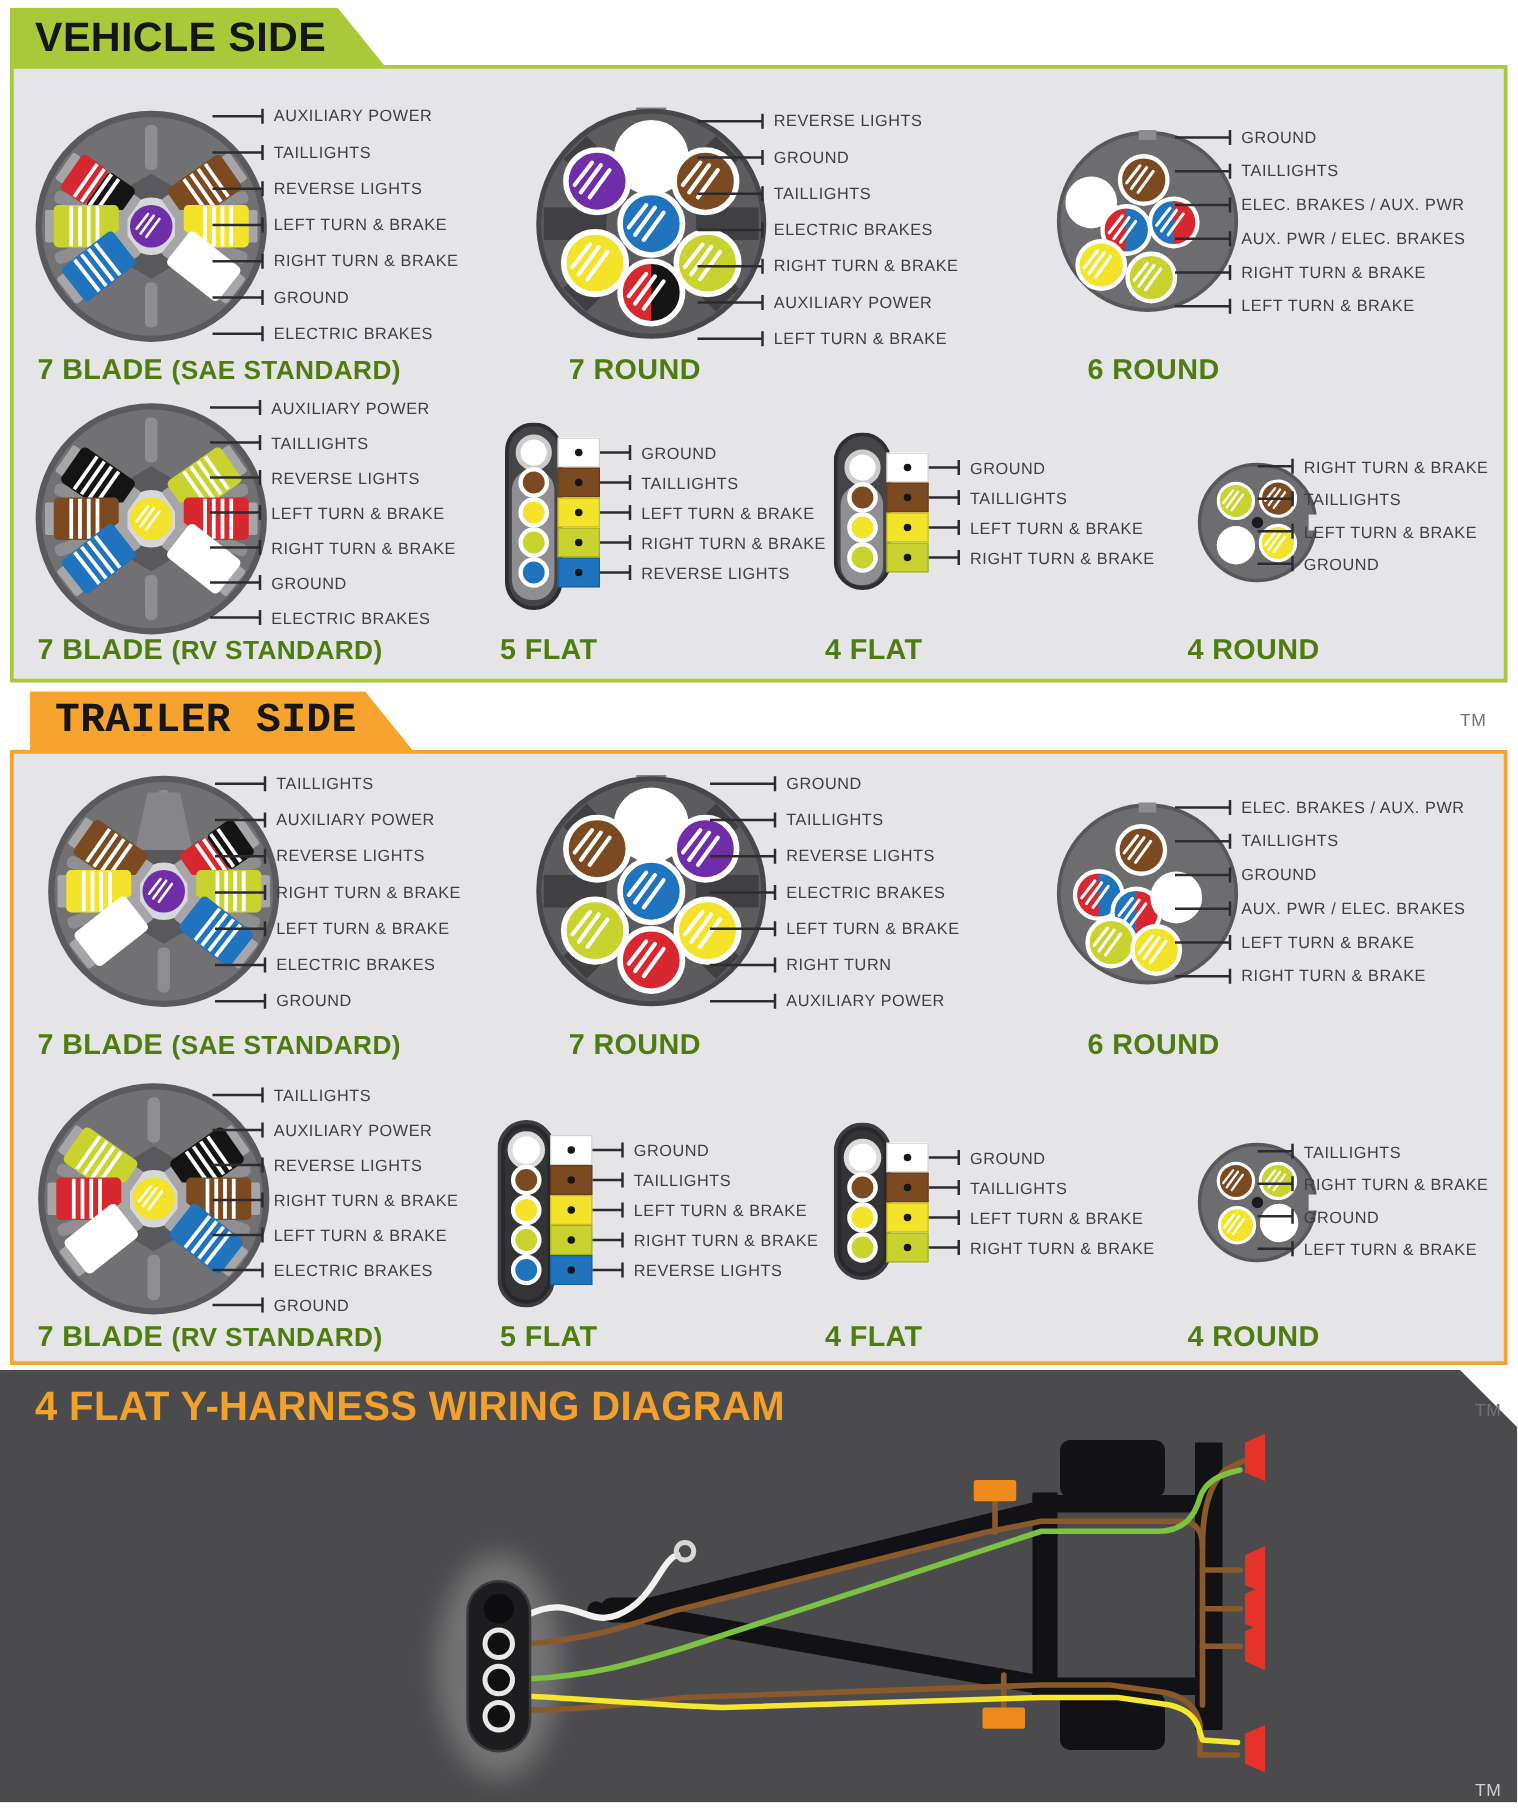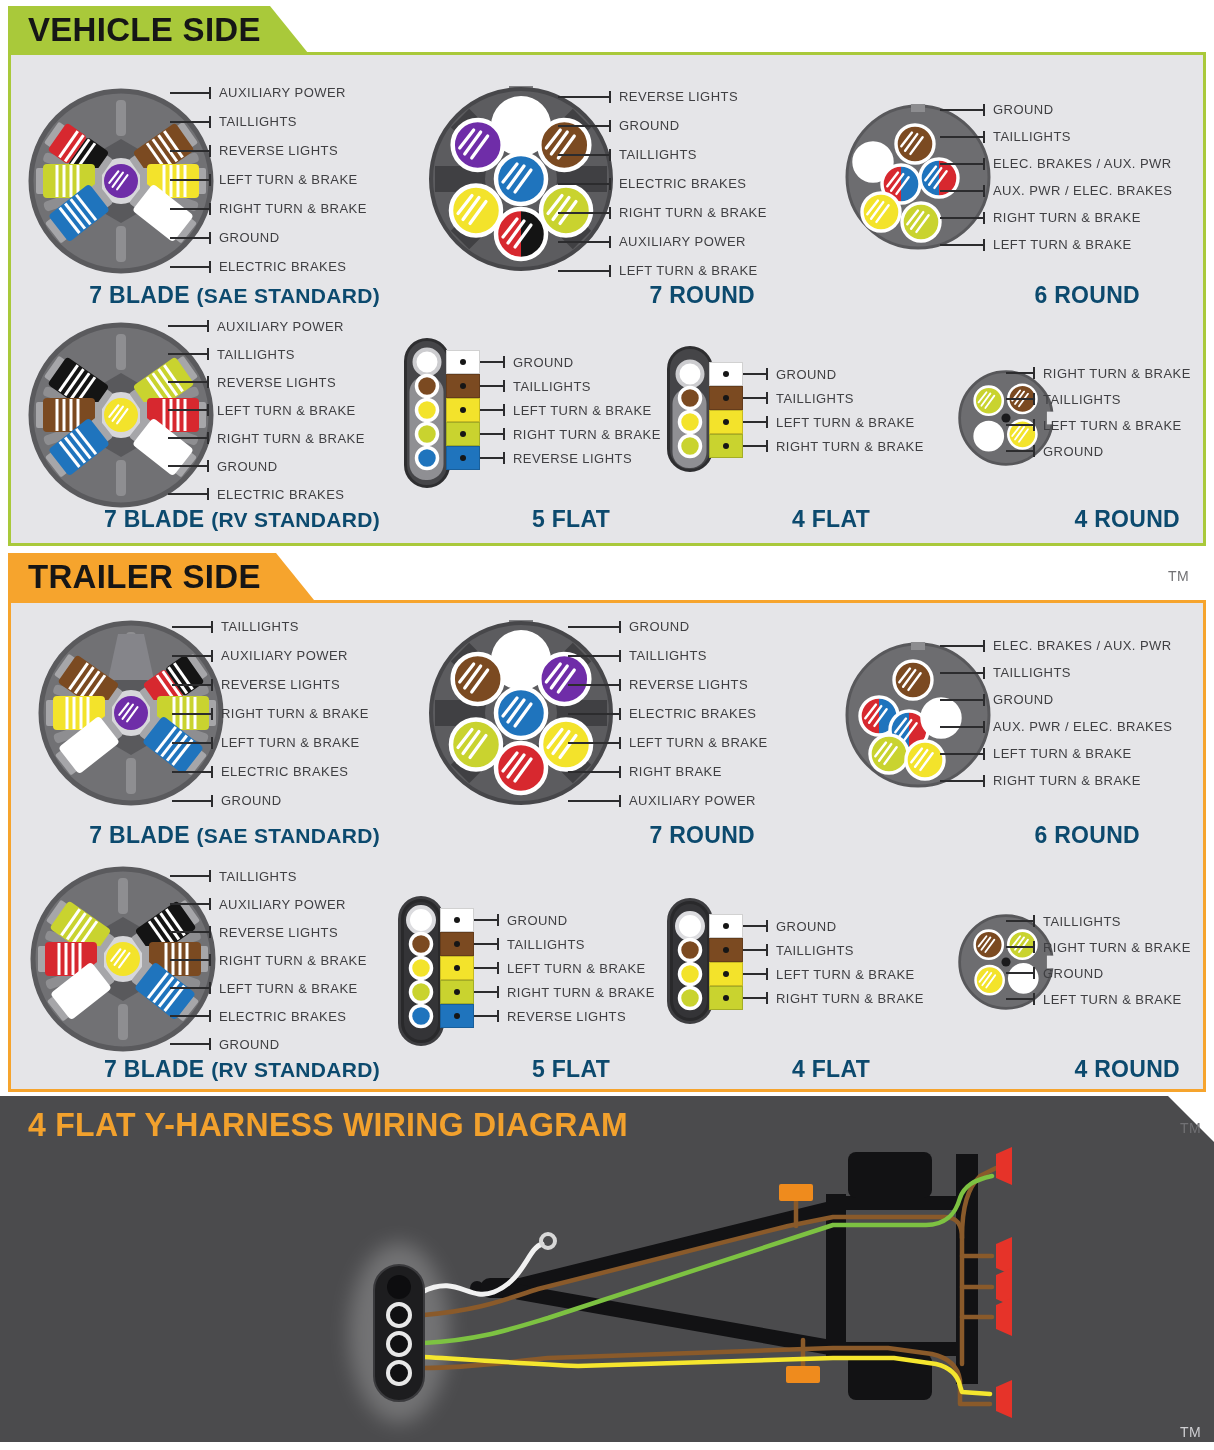--- a/index.html
+++ b/index.html
@@ -14,21 +14,21 @@
   .svgabs{position:absolute;}
   .labels{position:absolute;}
   .lrow{display:flex;align-items:center;}
   .leader{height:2px;background:#2c2c2e;position:relative;flex:none;margin-right:9px;}
   .leader::after{content:"";position:absolute;right:-1px;top:-5px;width:2.5px;height:12px;background:#2c2c2e;}
   .ltext{font-size:13px;color:#3f3f42;letter-spacing:.45px;white-space:nowrap;}
   .chip{flex:none;width:34px;height:24px;position:relative;box-shadow:inset 0 0 0 1px rgba(0,0,0,.18);}
   .chip::after{content:"";position:absolute;left:50%;top:50%;width:6px;height:6px;margin:-3px 0 0 -3px;border-radius:50%;background:#161616;}
   .h29 .lrow{height:29px}.h28 .lrow{height:28px}.h27 .lrow{height:27px}.h26 .lrow{height:26px}.h24 .lrow{height:24px}
   .w40 .leader{width:40px}.w52 .leader{width:52px}.w44 .leader{width:44px}.w28 .leader{width:28px}.w24 .leader{width:24px}
-  .ctitle{position:absolute;text-align:right;color:#0c4a6e;font-weight:700;font-size:23px;letter-spacing:.3px;white-space:nowrap;}
+  .ctitle{position:absolute;text-align:left;color:#4d7c0f;font-weight:700;font-size:23px;letter-spacing:.3px;white-space:nowrap;}
   .ctitle .t2{font-size:21px;}
   .tm{position:absolute;font-size:14px;color:#717174;letter-spacing:.5px;}
   .tm.light{color:#cfcfd2;}
   .bottom-panel{position:absolute;left:0;top:1096px;width:1214px;height:346px;background:#4b4b4d;
                 clip-path:polygon(0 0,1168px 0,1214px 46px,1214px 346px,0 346px);}
   .bottom-title{position:absolute;color:#f2a12d;font-weight:700;font-size:33px;letter-spacing:.3px;
                 transform:scaleX(.97);transform-origin:left;white-space:nowrap;}
   .bottom-body{position:absolute;color:#ffffff;font-weight:700;font-size:24px;line-height:37px;width:295px;}
 </style>
 </head>
@@ -414,21 +414,21 @@
         <span class="leader"></span>
         <span class="ltext">LEFT TURN &amp; BRAKE</span>
       </div>
       <div class="lrow">
         <span class="leader"></span>
         <span class="ltext">GROUND</span>
       </div>
     </div>
   <div class="ctitle" style="left:950px;top:506px;width:230px"><span class="t1">4 ROUND</span></div>
 
-  <div class="banner orange" style="left:8px;top:553px;width:306px;">TRAILER SIDE</div>
+  <div class="banner orange" style="left:24px;top:553px;width:306px;font-family:Liberation Mono, monospace;">TRAILER SIDE</div>
   <div class="tm" style="left:1168px;top:568px">TM</div>
   <div class="panel orange" style="left:8px;top:600px;width:1198px;height:492px;"></div>
 
   <svg class="svgabs" style="left:36px;top:618px" width="190" height="190" viewBox="0 0 190 190">
     <use href="#b7body"></use>
     <polygon points="82,16 108,16 118,62 72,62" fill="#85858a"></polygon>
     <g transform="translate(52.4,65.2) rotate(-145)">
         <use href="#mount"></use>
         <use href="#blade" fill="#7b4a21"></use>
       </g>
@@ -517,21 +517,21 @@
       <div class="lrow">
         <span class="leader"></span>
         <span class="ltext">ELECTRIC BRAKES</span>
       </div>
       <div class="lrow">
         <span class="leader"></span>
         <span class="ltext">LEFT TURN &amp; BRAKE</span>
       </div>
       <div class="lrow">
         <span class="leader"></span>
-        <span class="ltext">RIGHT BRAKE</span>
+        <span class="ltext">RIGHT TURN</span>
       </div>
       <div class="lrow">
         <span class="leader"></span>
         <span class="ltext">AUXILIARY POWER</span>
       </div>
     </div>
   <div class="ctitle" style="left:455px;top:822px;width:300px"><span class="t1">7 ROUND</span></div>
 
   <svg class="svgabs" style="left:843px;top:640px" width="150" height="150" viewBox="0 0 150 150">
     <use href="#r6body"></use>

